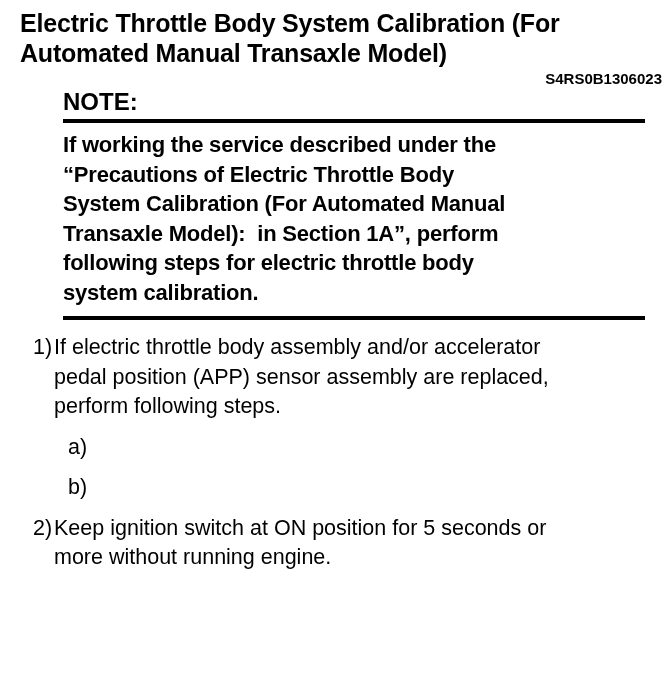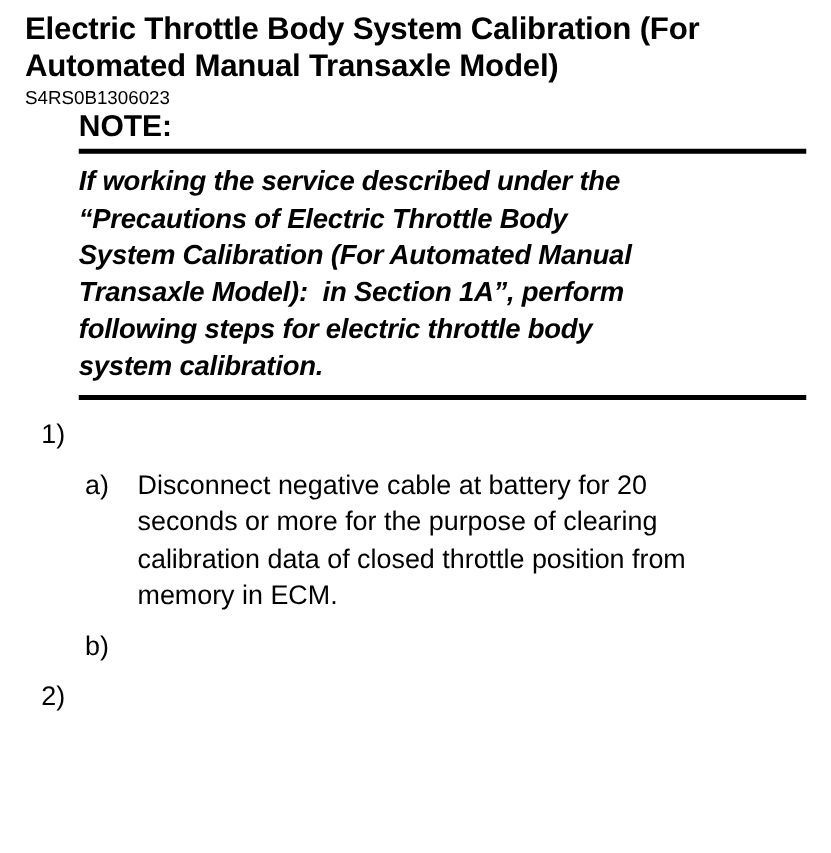--- a/index.html
+++ b/index.html
@@ -24,25 +24,25 @@
   }
   .title {
     margin: 0;
     font-size: 25px;
     font-weight: bold;
     line-height: 30px;
     letter-spacing: -0.2px;
     white-space: pre-wrap;
   }
   .doc-code {
-    text-align: left;
+    text-align: right;
     font-size: 15px;
     line-height: 17px;
     margin-top: 2px;
-    font-weight: normal;
+    font-weight: bold;
   }
   .note-block {
     margin-left: 43px; 
     margin-right: 5px;
   }
   .note-label {
     font-size: 24px;
     font-weight: bold;
     line-height: 22px;
     margin-top: 4px;
@@ -56,21 +56,20 @@
   }
   .rule-1 { margin-top: 6px; }
   .rule-2 { margin-top: 9px; }
   .note-body {
     font-size: 22px;
     font-weight: bold;
     line-height: 29.5px;
     letter-spacing: -0.2px;
     white-space: pre-wrap;
     margin-top: 7px;
-    font-style: italic;
   }
   .steps {
     margin-top: 13px;
   }
   .step {
     display: flex;
     margin-left: 13px; 
   }
   .step .marker {
     flex: 0 0 21px;
@@ -115,32 +114,33 @@
 following steps for electric throttle body
 system calibration.</div>
 
     <div class="rule rule-2"></div>
   </div>
 
   <div class="steps">
 
     <div class="step">
       <span class="marker">1)</span>
+      <div class="step-text">If electric throttle body assembly and/or accelerator
+pedal position (APP) sensor assembly are replaced,
+perform following steps.</div>
     </div>
 
     <div class="substep">
       <span class="marker">a)</span>
-      <div class="step-text">Disconnect negative cable at battery for 20
-seconds or more for the purpose of clearing
-calibration data of closed throttle position from
-memory in ECM.</div>
     </div>
 
     <div class="substep">
       <span class="marker">b)</span>
     </div>
 
     <div class="step step-2">
       <span class="marker">2)</span>
+      <div class="step-text">Keep ignition switch at ON position for 5 seconds or
+more without running engine.</div>
     </div>
 
   </div>
 </div>
 
 </body></html>

